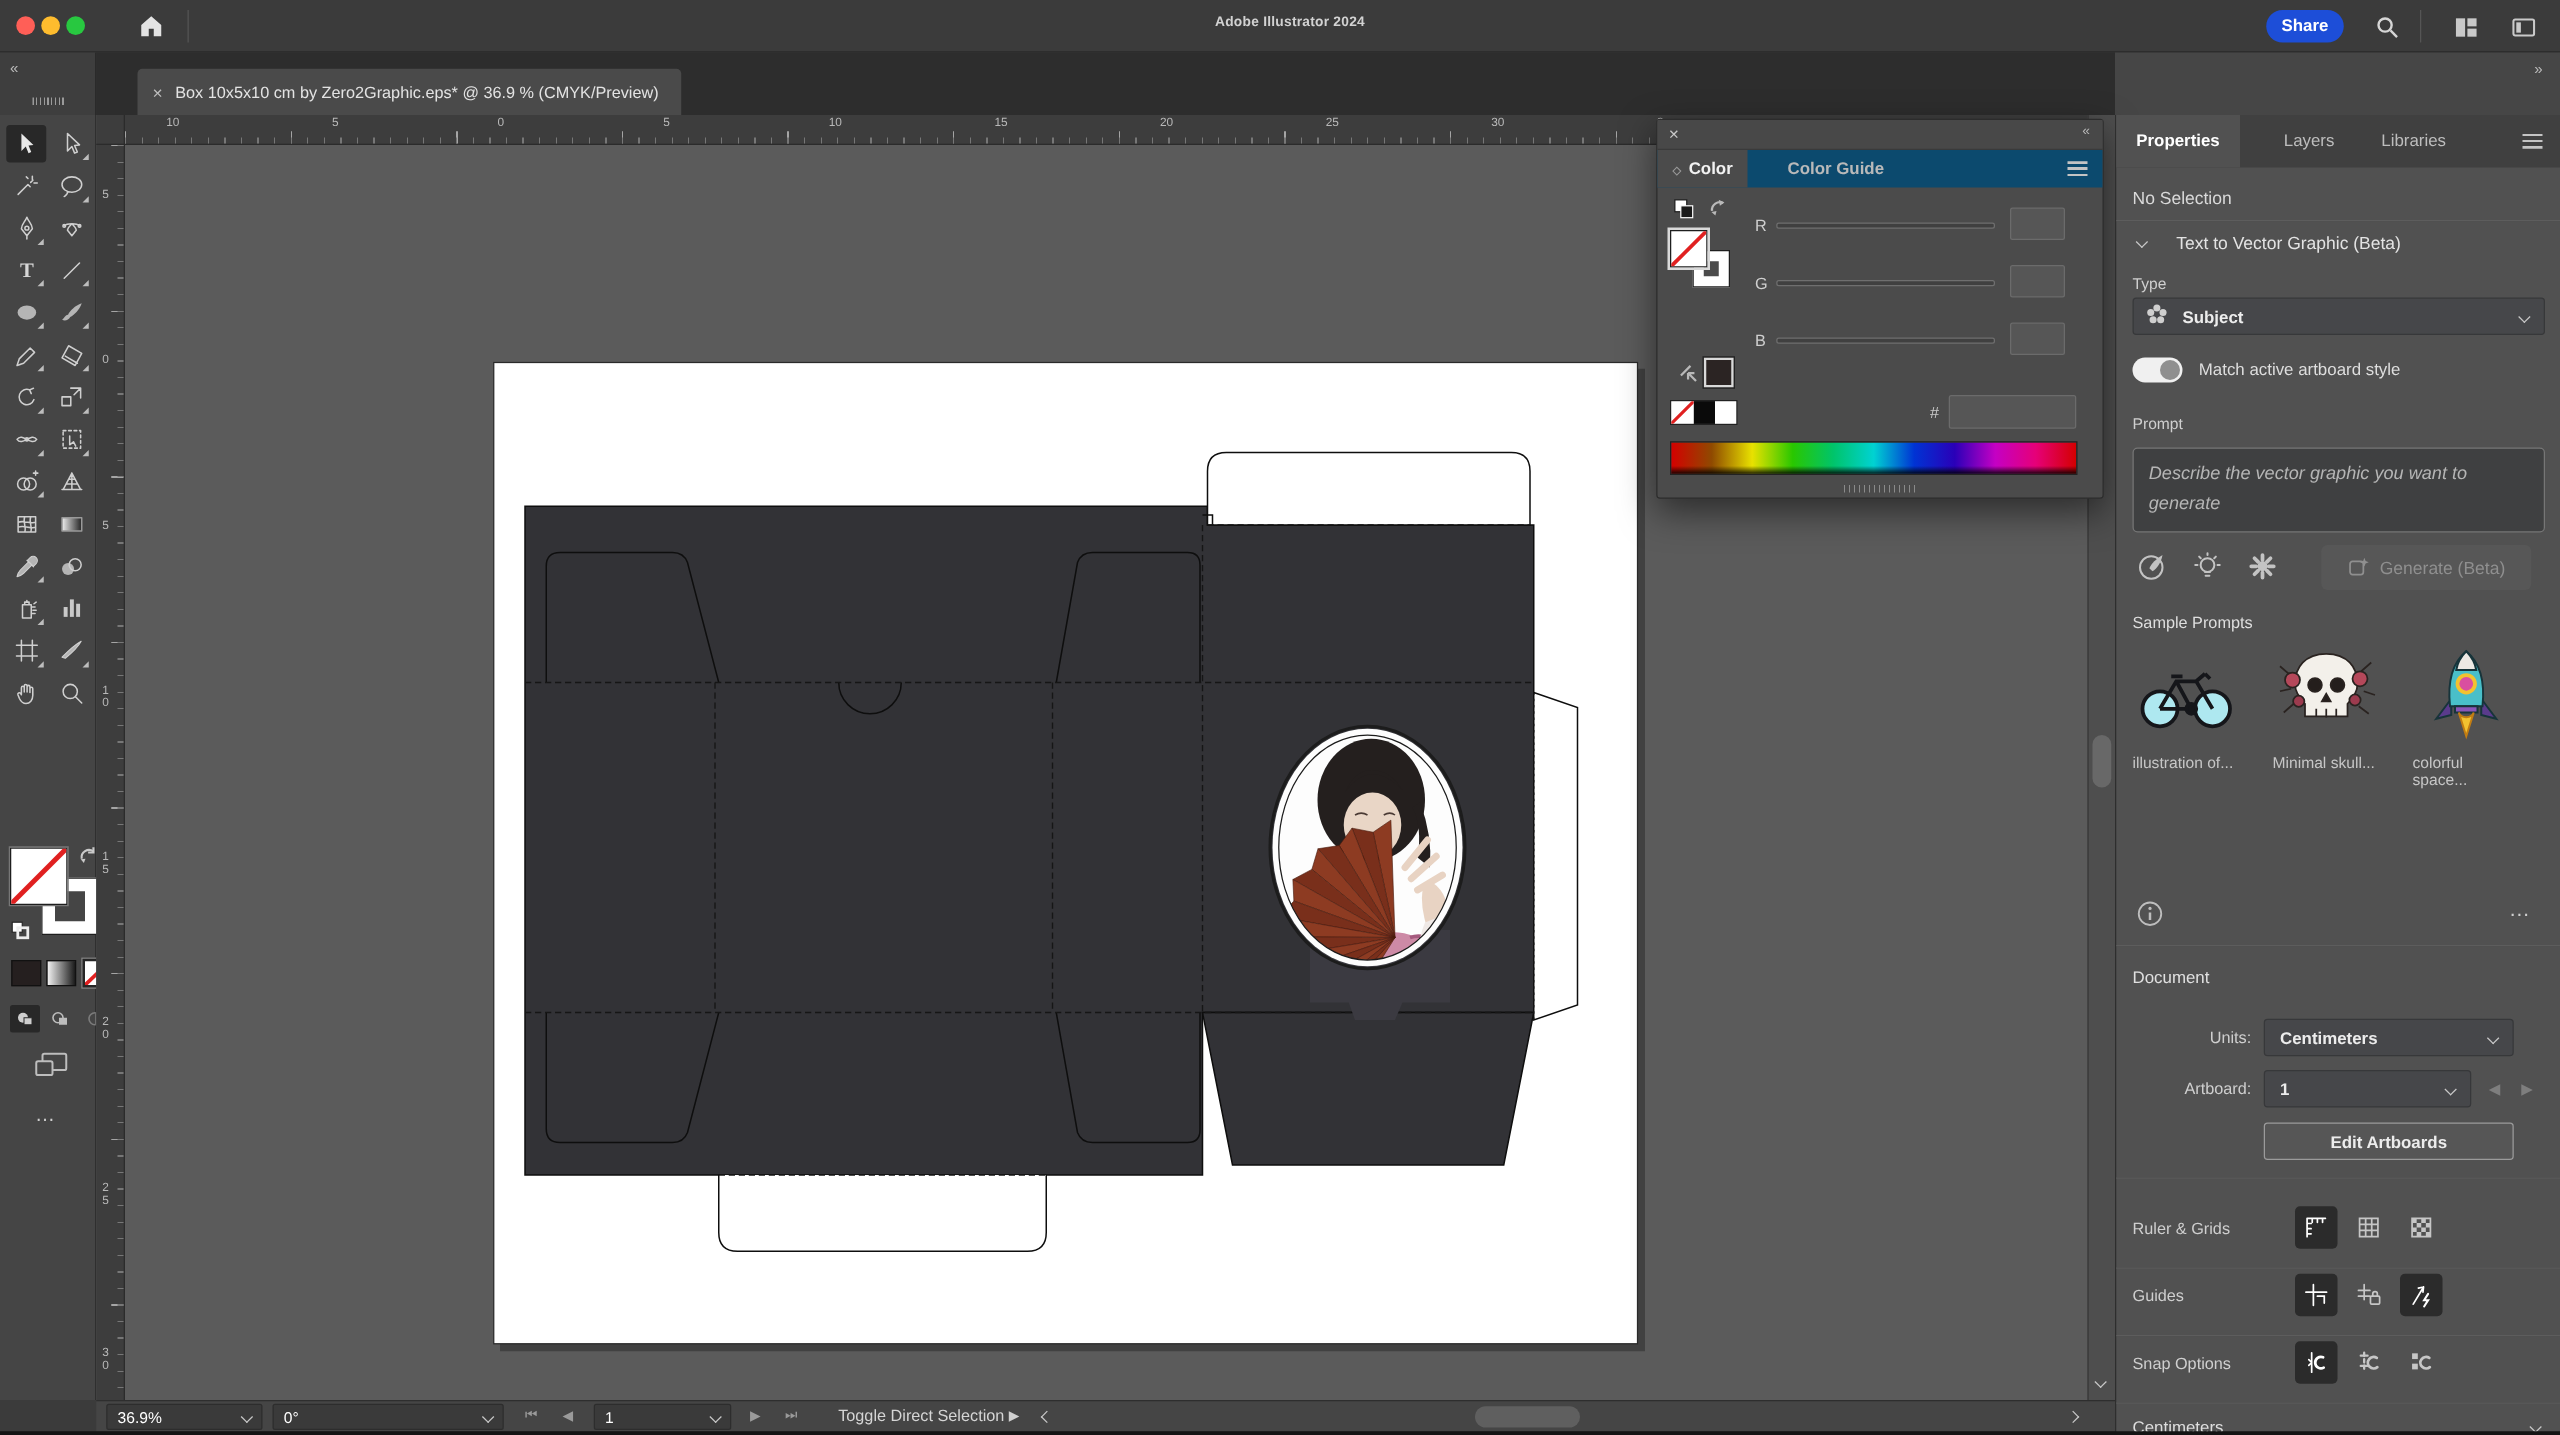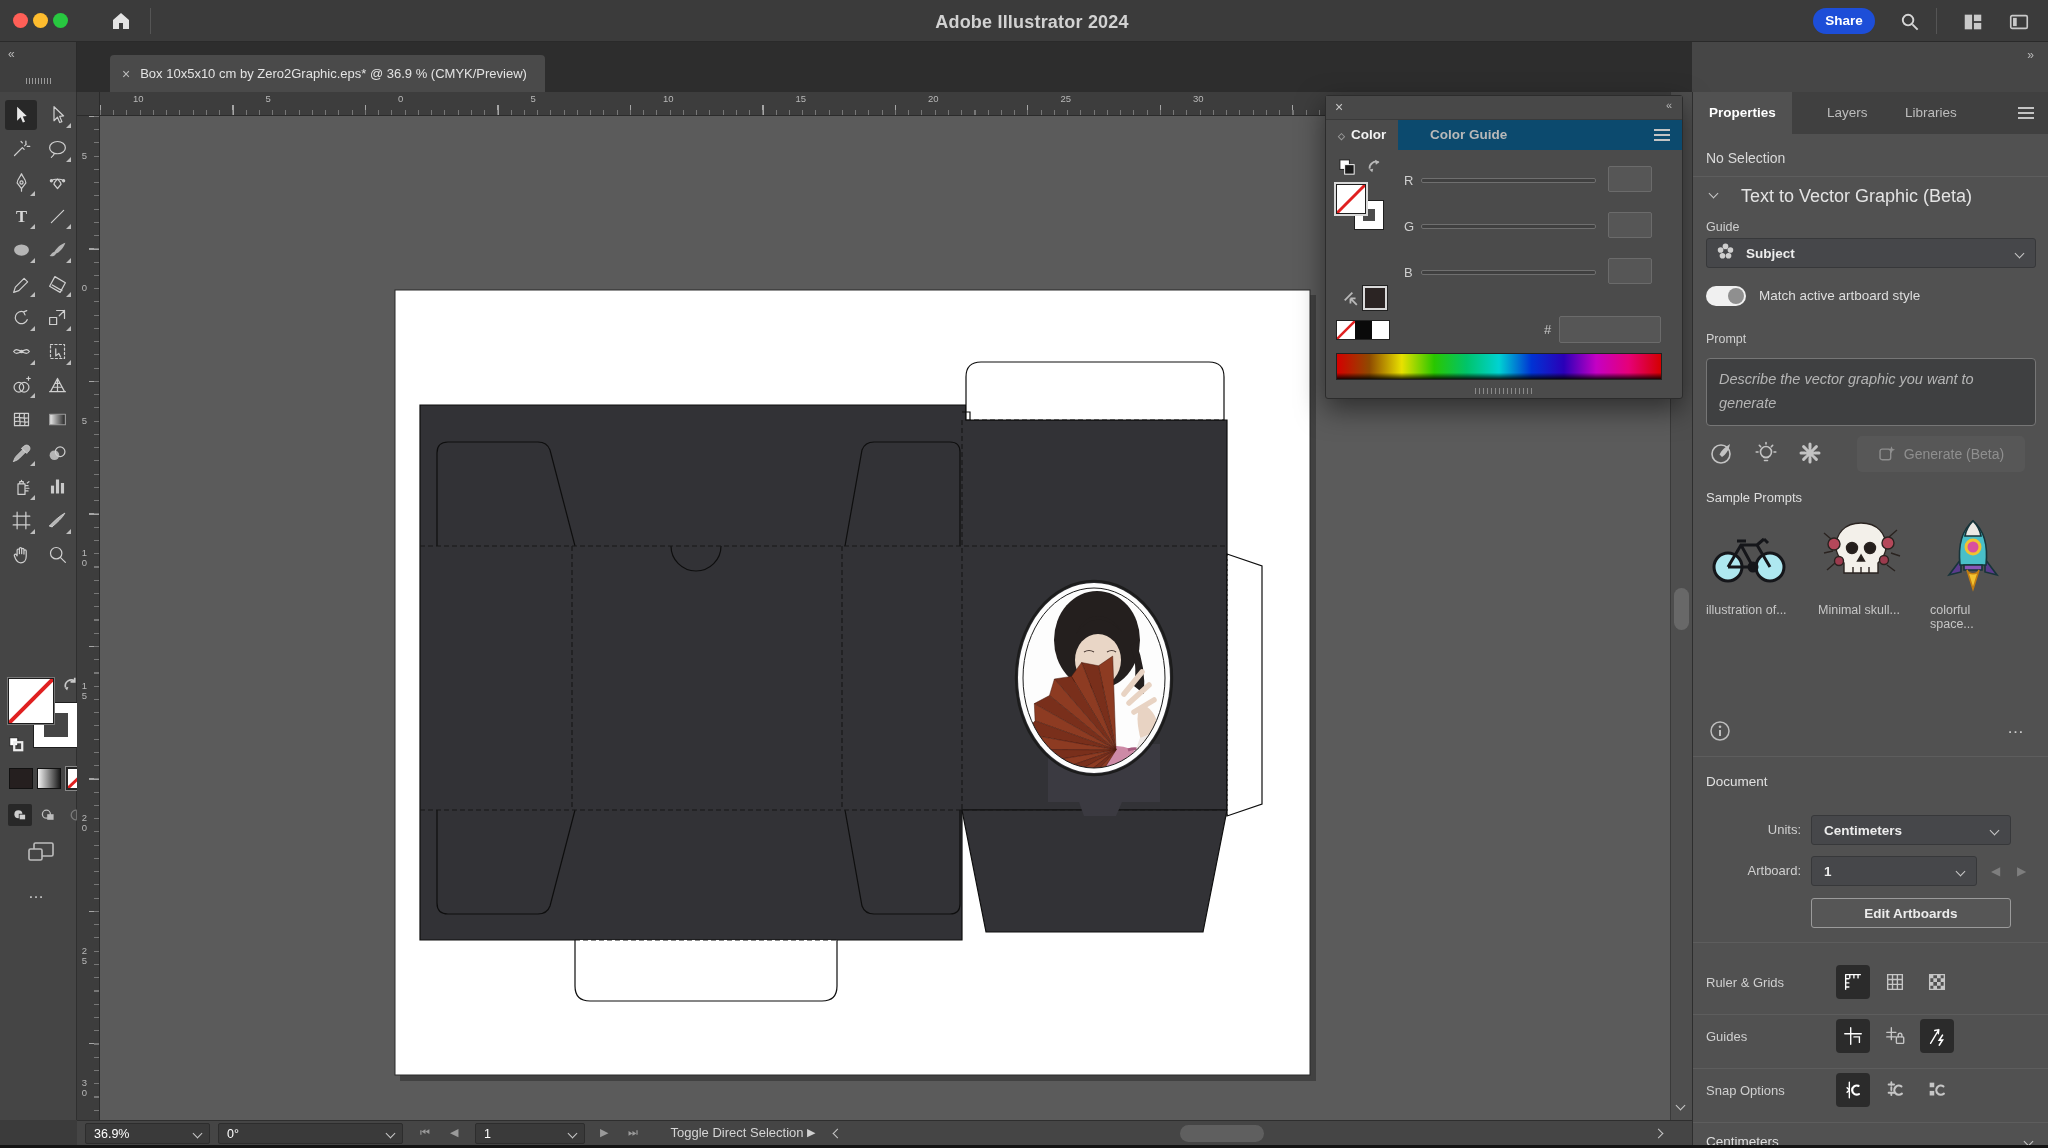--- a/index.html
+++ b/index.html
@@ -11,21 +11,21 @@
   .lbl { color:#cfcfcf; }
   .chev { display:inline-block; width:7px; height:7px; border-right:1.6px solid #c9c9c9; border-bottom:1.6px solid #c9c9c9; }
   .chev.down { transform:rotate(45deg); }
   .chev.right { transform:rotate(-45deg); }
   .chev.left { transform:rotate(135deg); }
   .hamb { width:16px; height:12px; background:repeating-linear-gradient(#c4c4c4 0 2px, transparent 2px 5px); cursor:pointer; }
   
   #titlebar { left:0; top:0; width:2048px; height:42px; background:#3b3b3b; border-bottom:1px solid #2a2a2a; }
   .tl { width:15px; height:15px; border-radius:50%; top:13px; }
   #homebtn { left:108px; top:9px; width:26px; height:24px; cursor:pointer; }
-  #wintitle { left:0; right:0; top:12px; text-align:center; color:#d2d2d2; font-size:18px; font-weight:bold; letter-spacing:.2px;padding-left:16px; }
+  #wintitle { left:0; right:0; top:12px; text-align:center; color:#d2d2d2; font-size:11px; font-weight:bold; letter-spacing:.2px;padding-left:16px; }
   #sharebtn { left:1813px; top:8px; width:62px; height:26px; border-radius:13px; color:#fff; font-weight:bold;
               font-size:13.5px; text-align:center; line-height:26px; cursor:pointer; }
   .tb-div { width:1px; height:26px; background:#555; top:8px; }
   
   #tabbar { left:0; top:42px; width:2048px; height:50px; background:#2d2d2d; }
   #toolhead { left:0; top:42px; width:77px; height:50px; background:#3e3e3e; border-right:1px solid #2a2a2a; }
   #dochead { left:1692px; top:42px; width:356px; height:50px; background:#464646; }
   #doctab { left:110px; top:55px; height:37px; background:#4a4a4a; border-radius:4px 4px 0 0; padding:0 18px 0 12px;
             display:flex; align-items:center; gap:10px; color:#e3e3e3; font-size:13px; cursor:pointer; }
   #doctab .x { color:#bdbdbd; font-size:14px; cursor:pointer; }
@@ -563,23 +563,23 @@
       <div class="dock-tab active" style="left:0">Properties</div>
       <div class="dock-tab" style="left:118px">Layers</div>
       <div class="dock-tab" style="left:196px">Libraries</div>
       <div class="hamb abs" style="right:14px;top:15px"></div>
     </div>
 
     <div class="abs" style="left:13px;top:58px;font-size:14px;color:#d9d9d9">No Selection</div>
     <div class="sect-div" style="top:84px"></div>
 
     <span class="chev down abs" style="left:17px;top:98px"></span>
-    <div class="abs" style="left:48px;top:94px;font-size:18px;color:#e3e3e3">Text to Vector Graphic (Beta)</div>
-
-    <div class="abs lbl" style="left:13px;top:128px;font-size:12.5px">Guide</div>
+    <div class="abs" style="left:48px;top:94px;font-size:14px;color:#e3e3e3">Text to Vector Graphic (Beta)</div>
+
+    <div class="abs lbl" style="left:13px;top:128px;font-size:12.5px">Type</div>
     <div class="dd" style="left:13px;top:146px;width:330px;height:30px">
       <span style="margin:0 12px 0 10px">
         <svg viewBox="0 0 18 18" width="17" height="17">
             <g fill="#cfcfcf">
               <circle cx="9" cy="3.6" r="3"></circle>
               <circle cx="14.2" cy="7.4" r="3"></circle>
               <circle cx="12.2" cy="13.5" r="3"></circle>
               <circle cx="5.8" cy="13.5" r="3"></circle>
               <circle cx="3.8" cy="7.4" r="3"></circle>
             </g>

